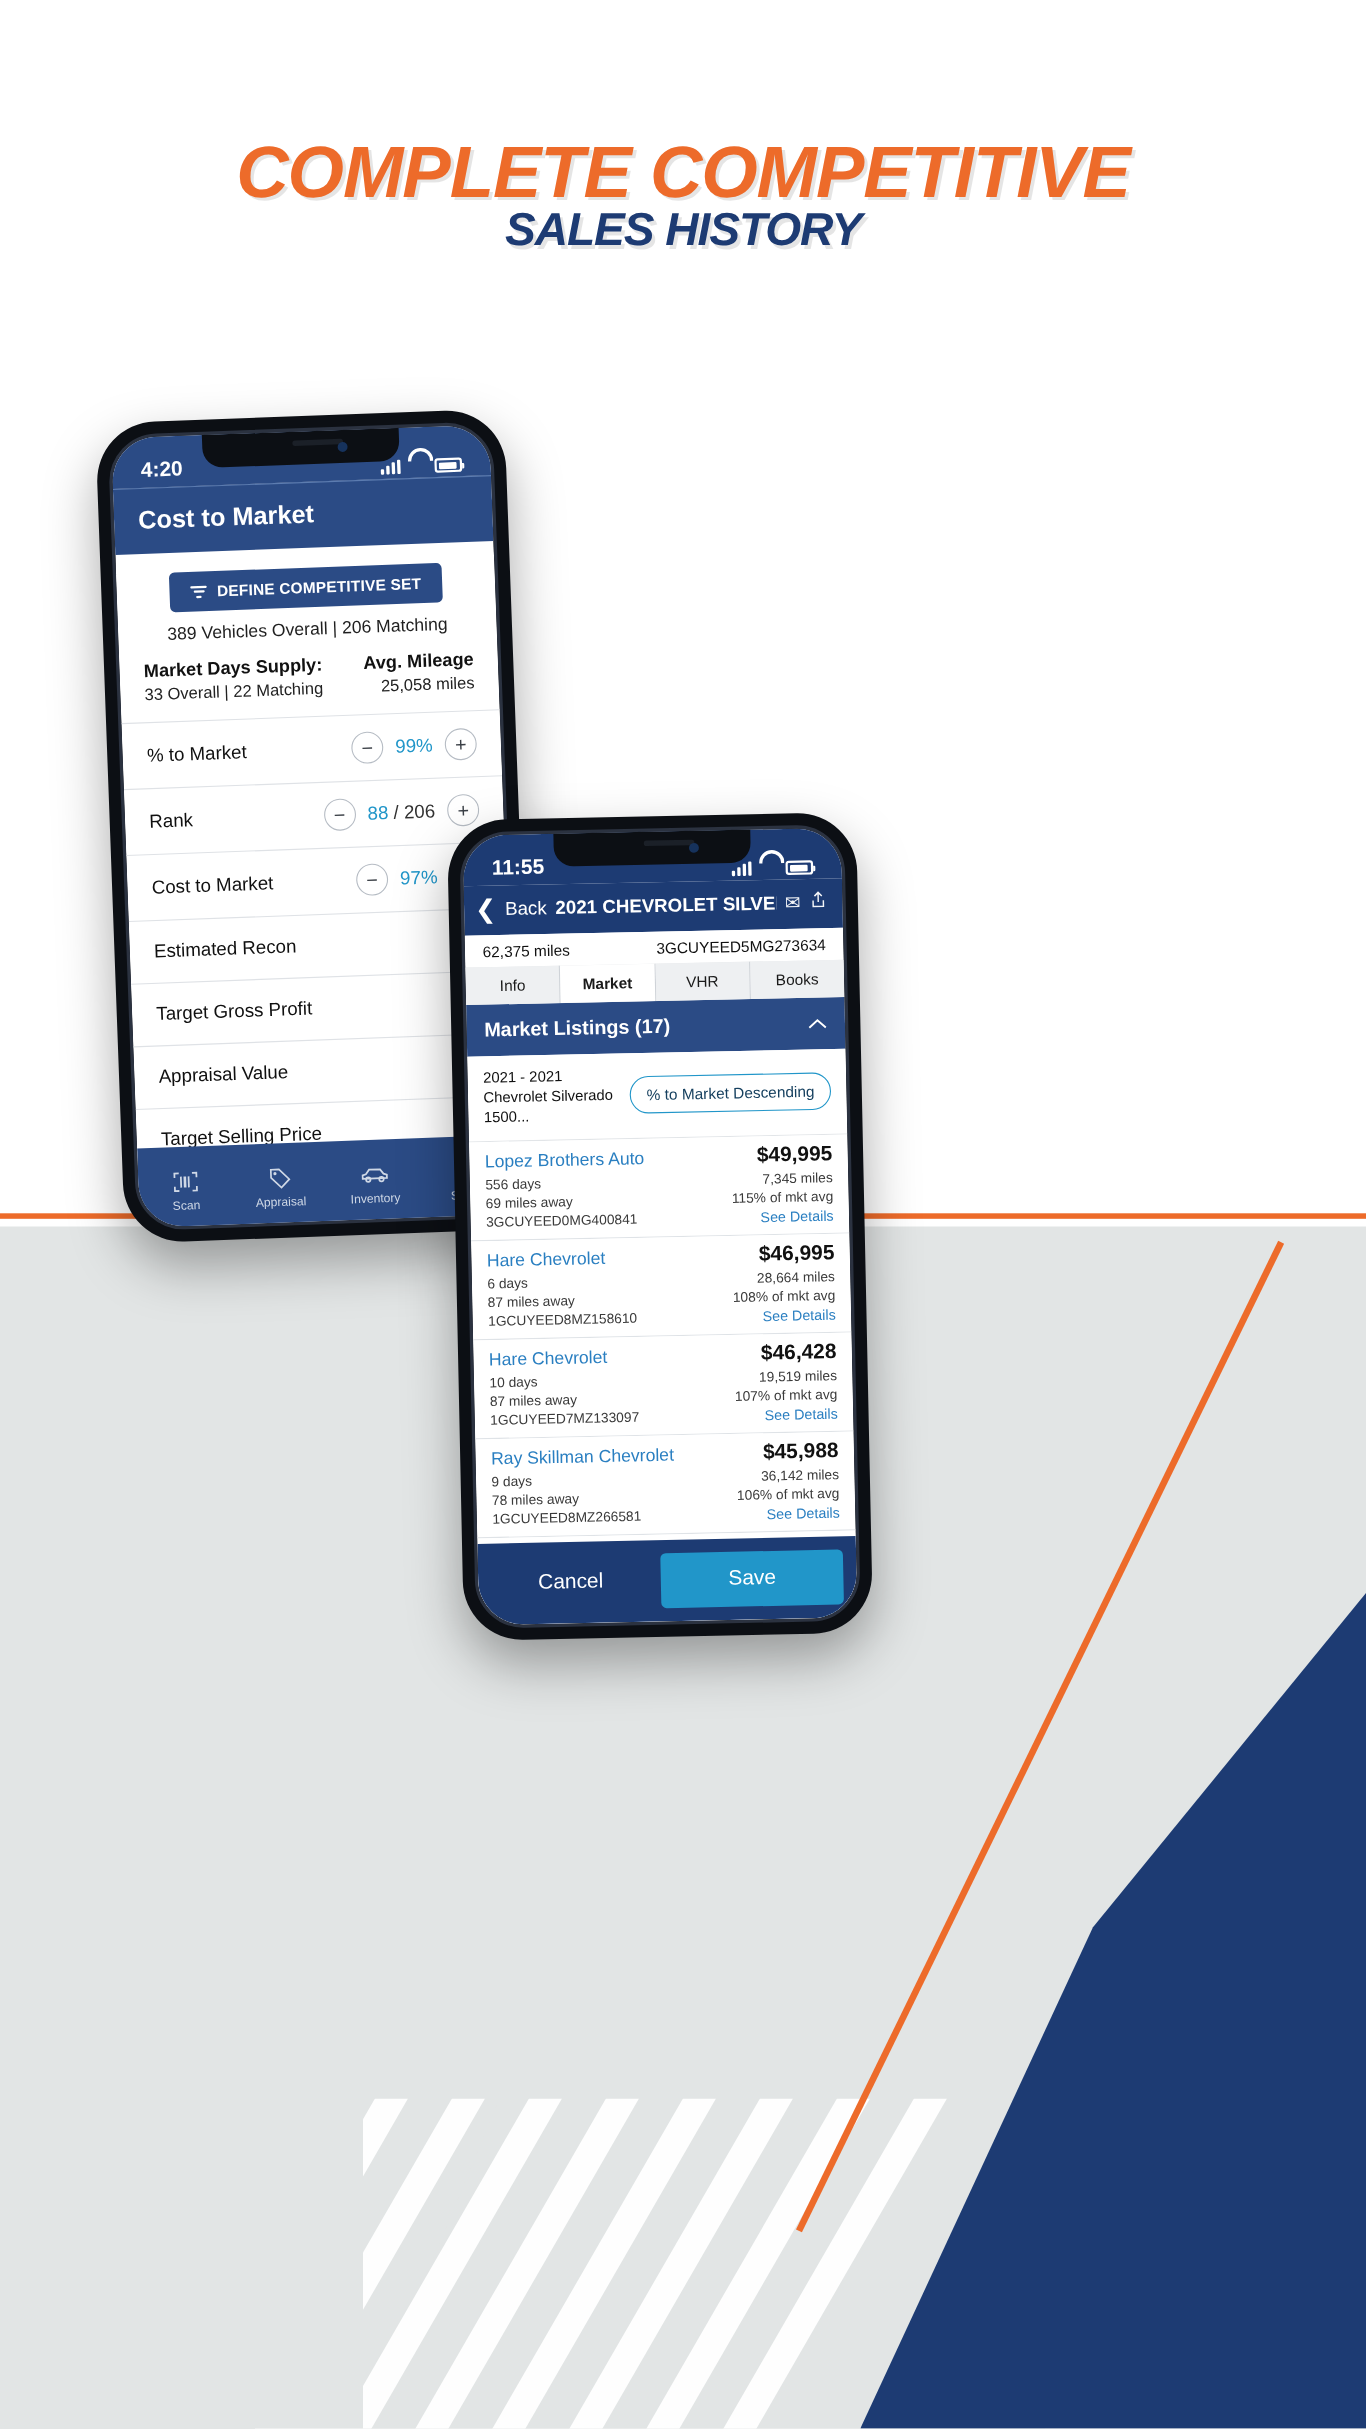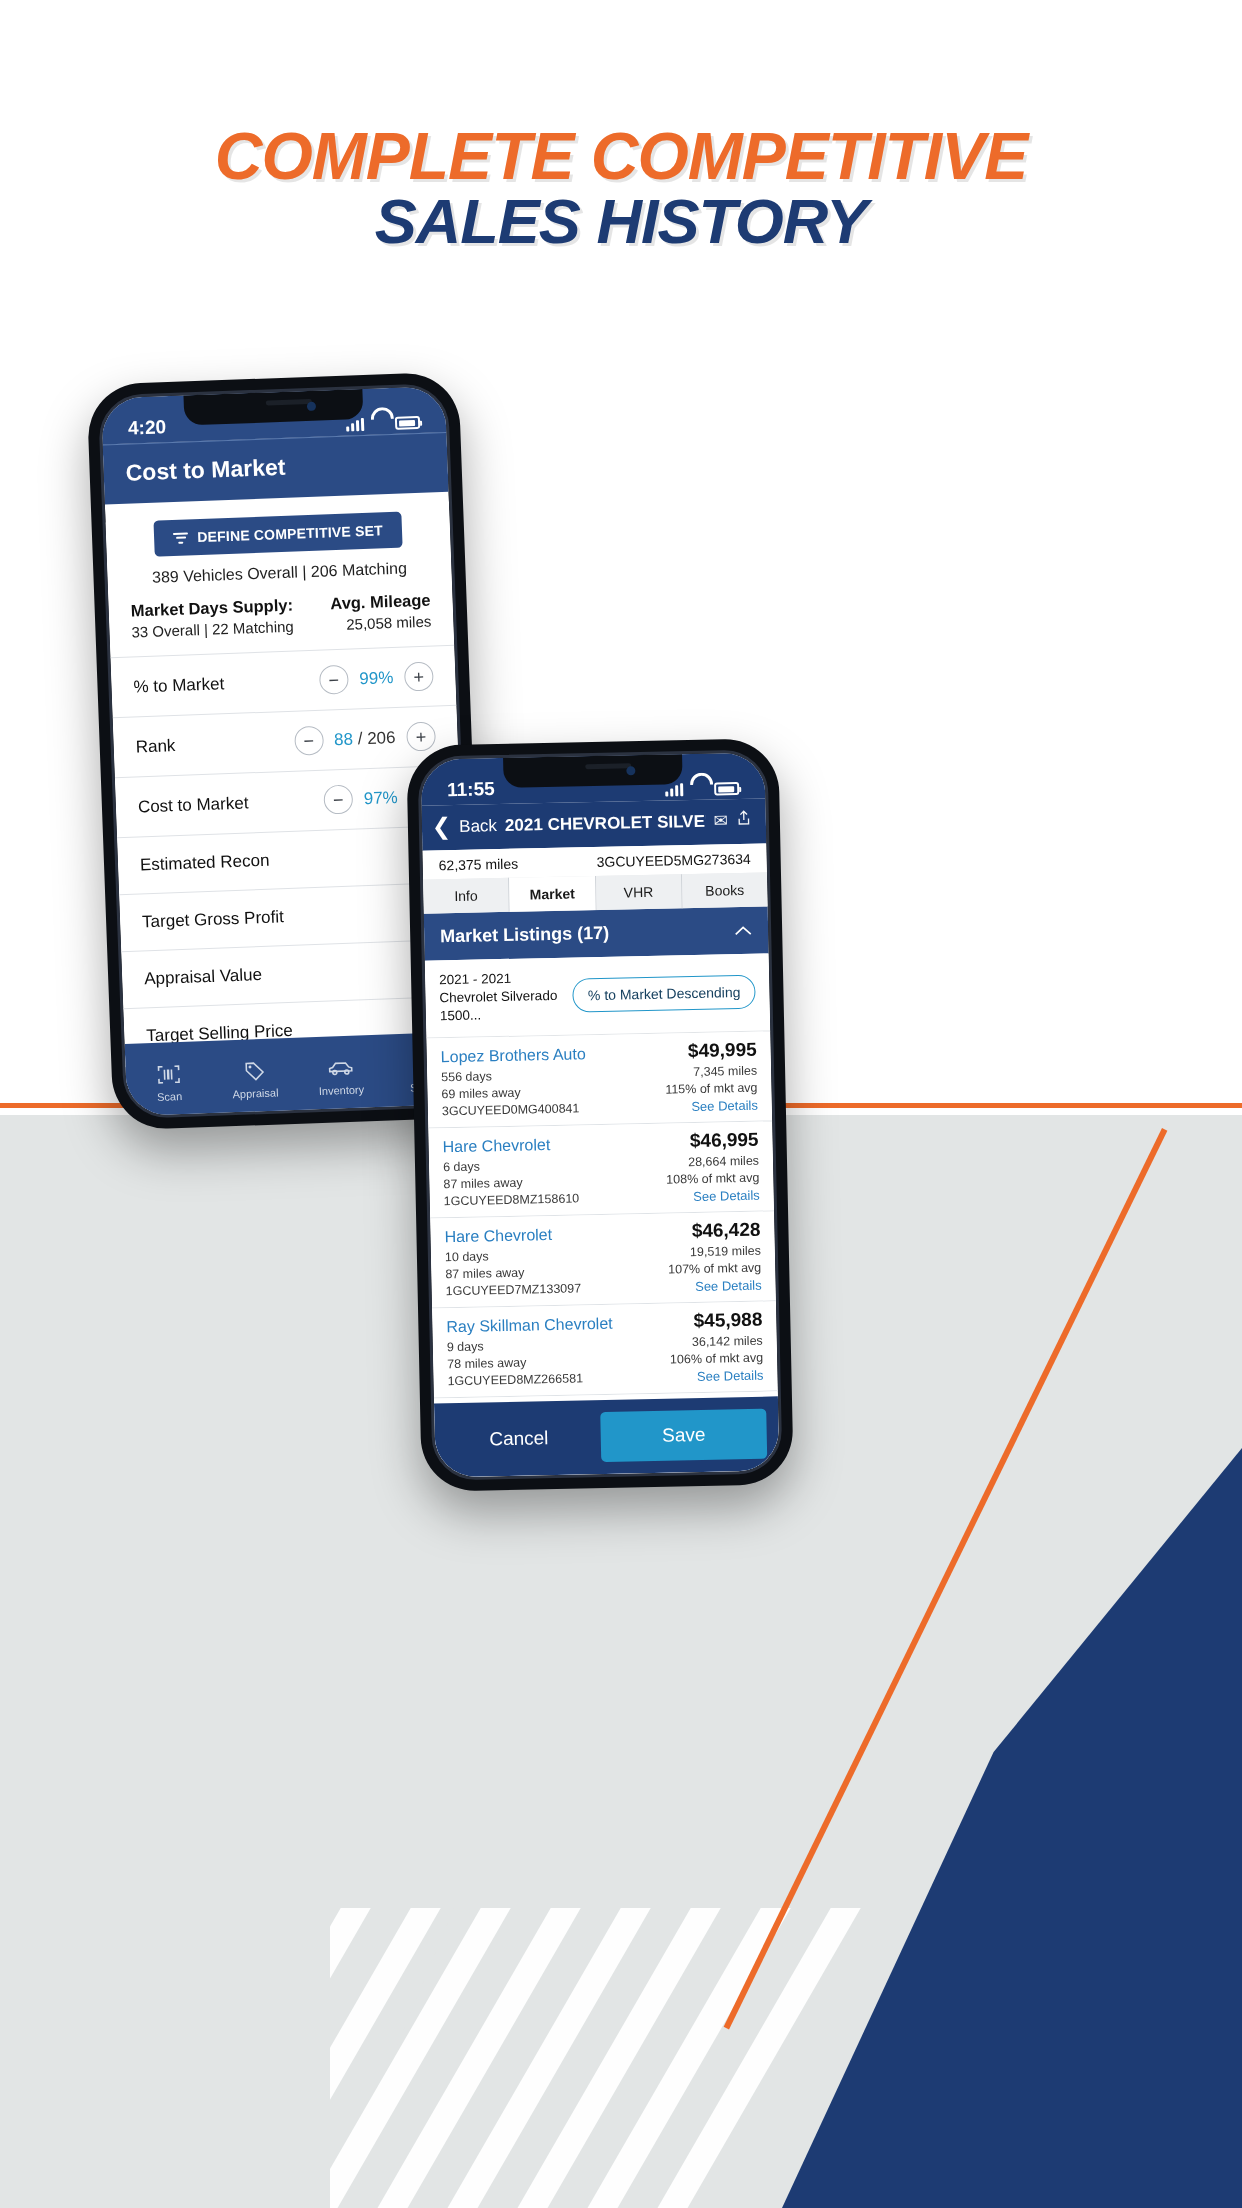--- a/index.html
+++ b/index.html
@@ -51,21 +51,21 @@
     background:#e2e5e5;
     clip-path: polygon(20% 0%, 100% 0%, 100% 100%, 0% 100%);
   }
 
   
   .headline {
     position:absolute; z-index:5; left:0; width:1242px; text-align:center;
     font-weight:bold; font-style:italic; letter-spacing:-1px;
   }
   #line1 { top:118px; font-size:66px; color:#ed6b2a; text-shadow:3px 3px 0 rgba(0,0,0,.10); }
-  #line2 { top:185px; font-size:63px; color:#1d3b73; text-shadow:3px 3px 0 rgba(0,0,0,.10); }
+  #line2 { top:185px; font-size:42px; color:#1d3b73; text-shadow:3px 3px 0 rgba(0,0,0,.10); }
 
   
   .phone {
     position:absolute; z-index:10;
     border-radius:54px;
     background:#0c0f14;
     box-shadow: 0 22px 48px rgba(0,0,0,.34);
     padding:11px;
   }
   .phone .bezel {

